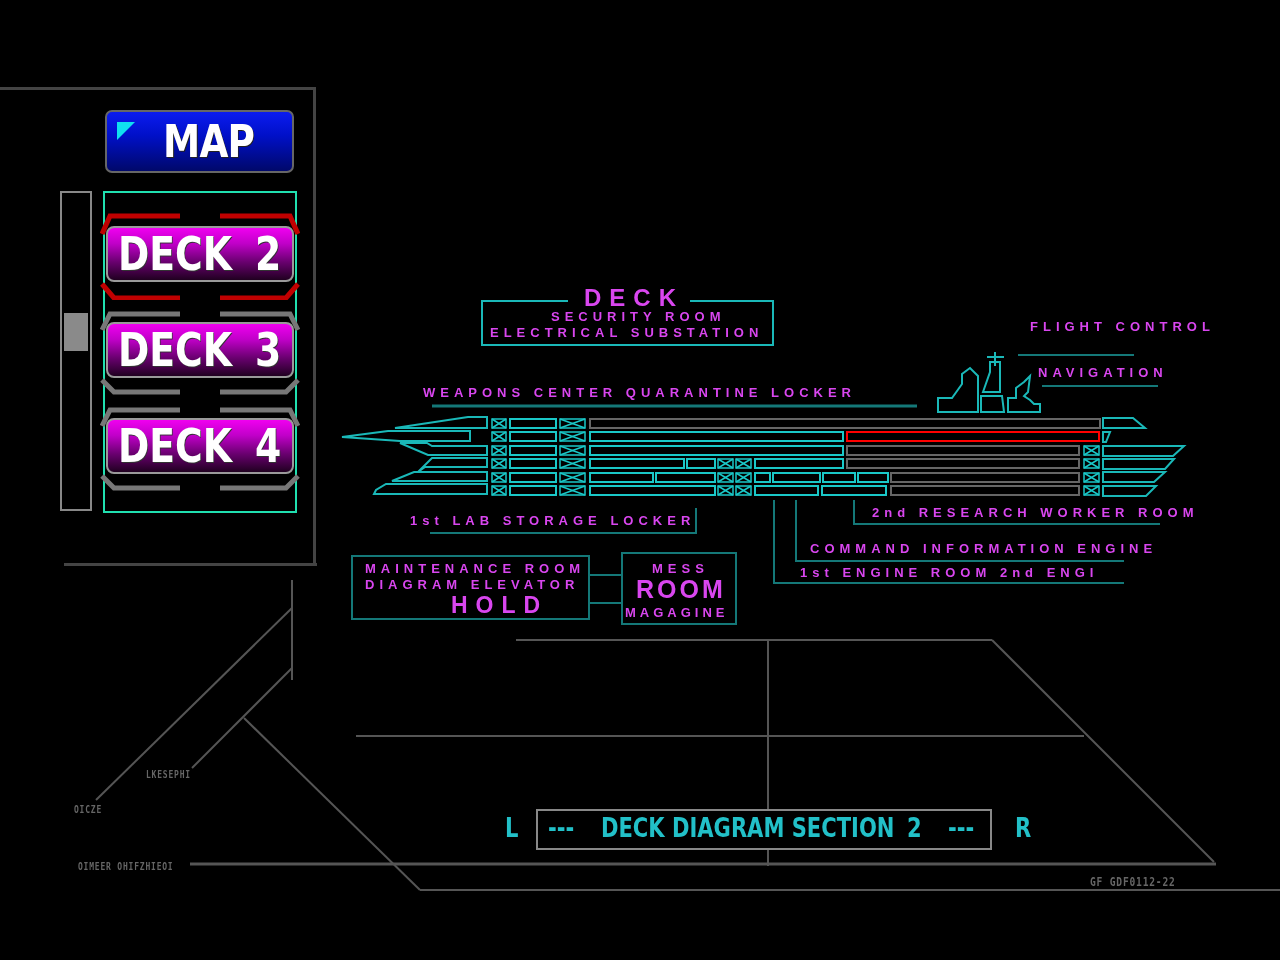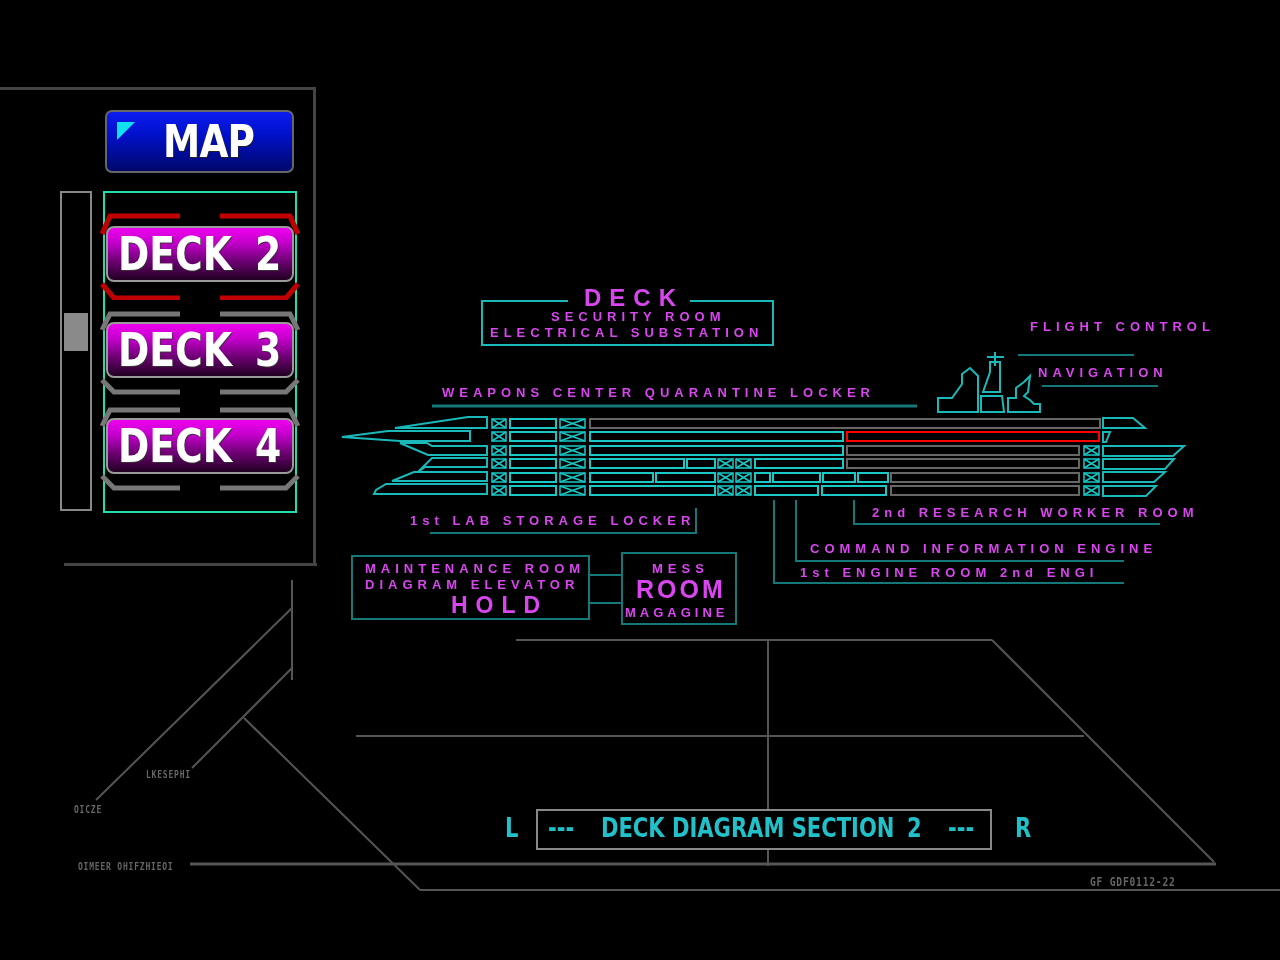--- a/index.html
+++ b/index.html
@@ -281,21 +281,21 @@
     <rect x="622" y="553" width="114" height="71"></rect>
     <line x1="590" y1="575" x2="622" y2="575"></line>
     <line x1="590" y1="603" x2="622" y2="603"></line>
   </g>
 </svg>
 
 <div class="cy cy-big" style="left:584px;top:284px;">DECK</div>
 <div class="cy" style="left:551px;top:309px;">SECURITY ROOM</div>
 <div class="cy" style="left:490px;top:325px;">ELECTRICAL SUBSTATION</div>
 
-<div class="cy" style="left:442px;top:385px;text-align:right;">WEAPONS CENTER QUARANTINE LOCKER</div>
+<div class="cy" style="left:423px;top:385px;text-align:right;">WEAPONS CENTER QUARANTINE LOCKER</div>
 <div class="cy" style="left:1010px;top:319px;margin-left:20px;">FLIGHT CONTROL</div>
 <div class="cy" style="left:1038px;top:365px;">NAVIGATION</div>
 <div class="cy" style="left:410px;top:513px;">1st LAB STORAGE LOCKER</div>
 <div class="cy" style="left:872px;top:505px;">2nd RESEARCH WORKER ROOM</div>
 <div class="cy" style="left:810px;top:541px;">COMMAND INFORMATION ENGINE</div>
 <div class="cy" style="left:800px;top:565px;">1st ENGINE ROOM 2nd ENGI</div>
 
 <div class="cy" style="left:365px;top:561px;">MAINTENANCE ROOM</div>
 <div class="cy" style="left:365px;top:577px;">DIAGRAM ELEVATOR</div>
 <div class="cy cy-big" style="left:451px;top:592px;font-size:23px;">HOLD</div>

